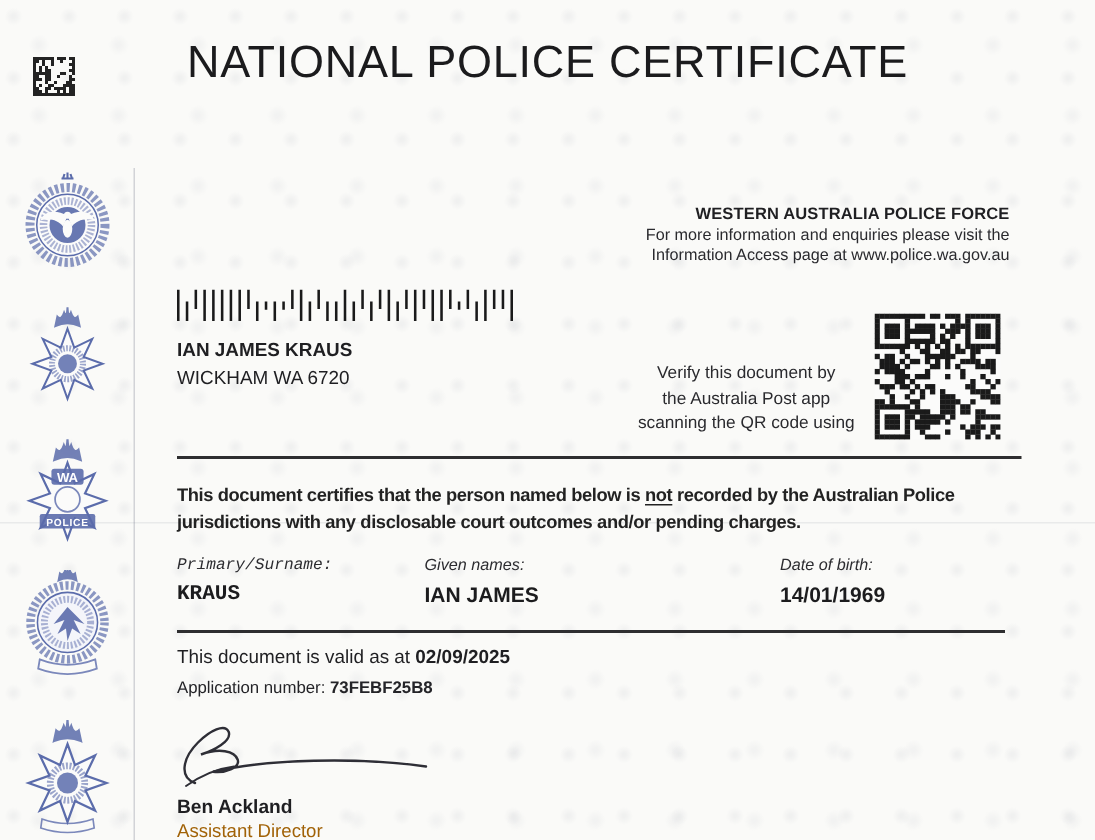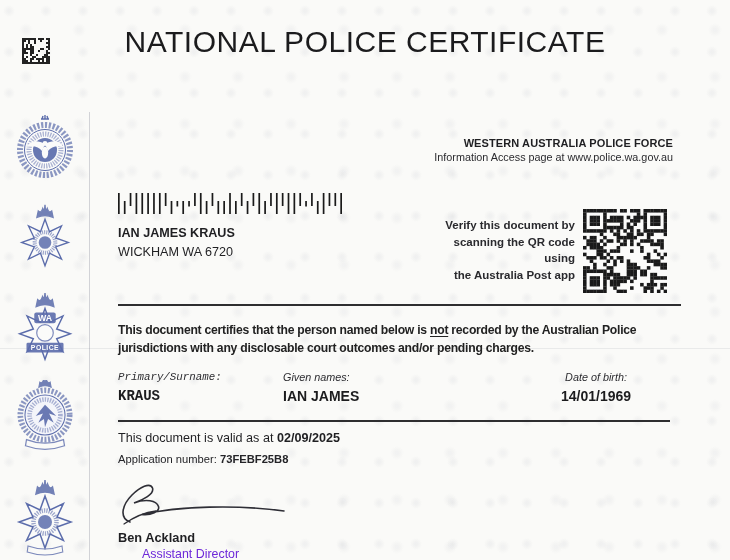--- a/index.html
+++ b/index.html
@@ -18,37 +18,37 @@
     left:0;right:0;top:25px;text-align:center;
     font-size:30px;font-weight:500;letter-spacing:0.5px;color:#1b1b1d;
   }
   .fold-v{left:89px;top:112px;width:1px;height:448px;background:rgba(70,75,100,0.22);}
   .fold-h{left:0;top:348px;width:730px;height:1px;background:rgba(90,95,120,0.10);}
   .issuer{right:57px;top:137px;text-align:right;line-height:13.5px;}
   .issuer .b{font-weight:bold;font-size:11px;letter-spacing:0.1px;}
   .issuer .r{font-size:10.8px;color:#2a2a2e;}
   .addr{left:118px;top:224px;font-size:12.6px;line-height:19px;}
   .addr .name{font-weight:bold;}
-  .verify{left:420px;top:217px;width:155px;text-align:right;font-size:11.5px;line-height:16.5px;color:#2a2a2e;font-weight:bold;}
+  .verify{left:420px;top:241px;width:155px;text-align:center;font-size:11.5px;line-height:16.5px;color:#2a2a2e;}
   .rule{height:1.6px;background:#2e2e30;}
   .rule1{left:118px;top:304px;width:563px;}
   .rule2{left:118px;top:420px;width:552px;}
   .cert{left:118px;top:321px;width:566px;font-size:12.2px;font-weight:bold;line-height:18px;letter-spacing:-0.25px;color:#222;}
   .cert u{text-underline-offset:2px;}
   .flabel{font-style:italic;font-size:10.8px;color:#2c2c30;top:371px;}
   .fvalue{font-weight:bold;font-size:14px;top:388px;color:#1c1c1e;}
   .col1{left:118px;font-family:Liberation Mono, monospace;} .col2{left:283px;}
-  .col3{left:520px;width:152px;text-align:center;}
+  .col3{left:520px;width:152px;text-align:left;}
   .valid{left:118px;top:431px;font-size:12.6px;}
   .valid b{font-weight:bold;}
   .appnum{left:118px;top:453px;font-size:11.2px;color:#242428;}
   .appnum b{font-weight:bold;}
   .sigwrap{left:116px;top:477px;}
   .signame{left:118px;top:530px;font-size:12.8px;font-weight:bold;}
-  .sigtitle{left:118px;top:547px;font-size:12.4px;color:#6d28d9;margin-left:24px;}
+  .sigtitle{left:118px;top:547px;font-size:12.4px;color:#a16207;}
   .badge{left:14px;width:62px;text-align:center;}
   .b1{top:114px;} .b2{top:203px;} .b3{top:291px;} .b4{top:380px;} .b5{top:476px;}
   .dm{left:22px;top:37px;}
   .qr{left:583px;top:209px;}
   .bc{left:118px;top:193px;}
 </style>
 </head>
 <body>
 
 <svg class="abs dm" width="28" height="27" id="dm-svg">
@@ -210,20 +210,21 @@
     <path d="M21,18 q9,-4 18,0 l-1.5,-7 q-3,3 -5,-3 q-2,5 -2.5,-4 q-0.5,9 -2.5,4 q-2,6 -5,3 z" fill="#5b6cab" opacity="0.85"></path>
     <polygon points="30,20 35,34 48.4,27.6 42,41 56,46 42,51 48.4,64.4 35,58 30,72 25,58 11.6,64.4 18,51 4,46 18,41 11.6,27.6 25,34" fill="#fbfbfa"></polygon>
     <circle cx="30" cy="46" r="11.5" stroke-width="4.5" stroke-dasharray="1.3 1.1" opacity="0.6"></circle>
     <circle cx="30" cy="46" r="7" fill="#5b6cab" stroke="none" opacity="0.85"></circle>
     <path d="M13,70 q17,6 34,0 l0.8,6 q-17.8,6 -35.6,0 z" stroke-width="1.1" opacity="0.8"></path>
   </g>
 </svg>
 
 <div class="abs issuer">
   <div class="b">WESTERN AUSTRALIA POLICE FORCE</div>
+  <div class="r">For more information and enquiries please visit the</div>
   <div class="r">Information Access page at www.police.wa.gov.au</div>
 </div>
 
 <svg class="abs bc" width="228" height="22" id="bc-svg">
     <rect x="0" y="0" width="1.7" height="21" fill="#1a1a1a"></rect>
     <rect x="5.85" y="8" width="1.7" height="13" fill="#1a1a1a"></rect>
     <rect x="11.7" y="0" width="1.7" height="13" fill="#1a1a1a"></rect>
     <rect x="17.549999999999997" y="0" width="1.7" height="21" fill="#1a1a1a"></rect>
     <rect x="23.4" y="0" width="1.7" height="21" fill="#1a1a1a"></rect>
     <rect x="29.25" y="0" width="1.7" height="21" fill="#1a1a1a"></rect>
@@ -262,22 +263,22 @@
     <rect x="222.29999999999998" y="0" width="1.7" height="21" fill="#1a1a1a"></rect>
   </svg>
 
 <div class="abs addr">
   <div class="name">IAN JAMES KRAUS</div>
   <div>WICKHAM WA 6720</div>
 </div>
 
 <div class="abs verify">
   <div>Verify this document by</div>
+  <div>the Australia Post app</div>
   <div>scanning the QR code using</div>
-  <div>the Australia Post app</div>
 </div>
 <svg class="abs qr" width="84" height="84" id="qr-svg">
     <rect x="0" y="0" width="84" height="84" fill="#fbfbfa"></rect>
     <rect x="0" y="0" width="3.56" height="3.56" fill="#1a1a1a"></rect>
     <rect x="0" y="3.36" width="3.56" height="3.56" fill="#1a1a1a"></rect>
     <rect x="0" y="6.72" width="3.56" height="3.56" fill="#1a1a1a"></rect>
     <rect x="0" y="10.08" width="3.56" height="3.56" fill="#1a1a1a"></rect>
     <rect x="0" y="13.44" width="3.56" height="3.56" fill="#1a1a1a"></rect>
     <rect x="0" y="16.8" width="3.56" height="3.56" fill="#1a1a1a"></rect>
     <rect x="0" y="20.16" width="3.56" height="3.56" fill="#1a1a1a"></rect>

